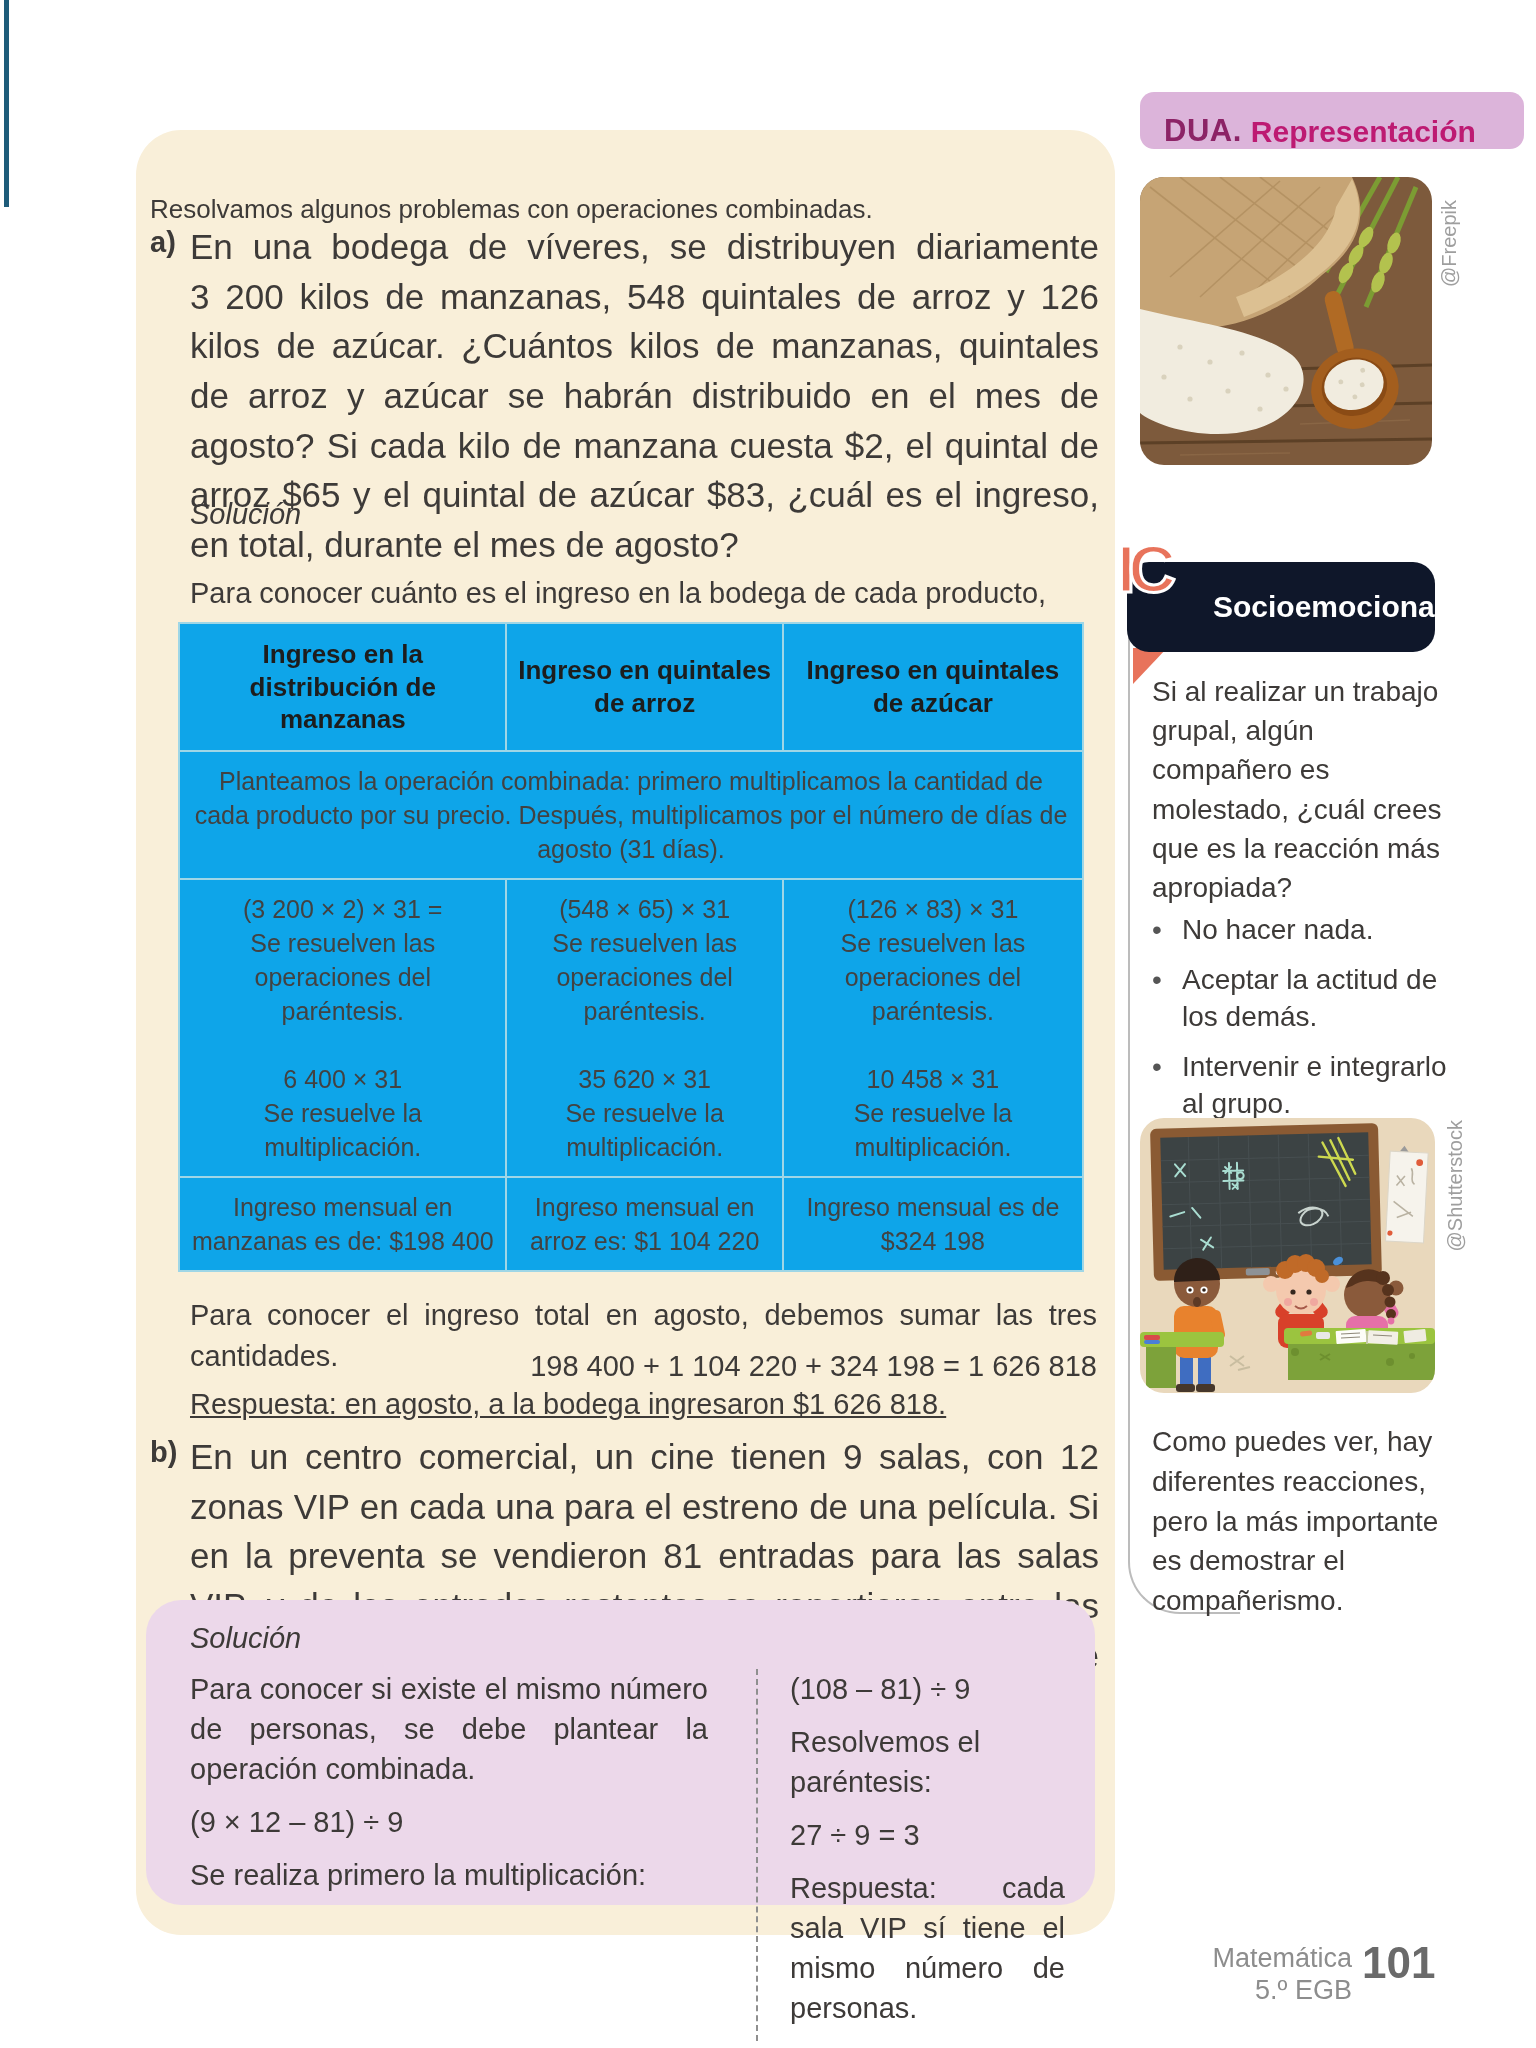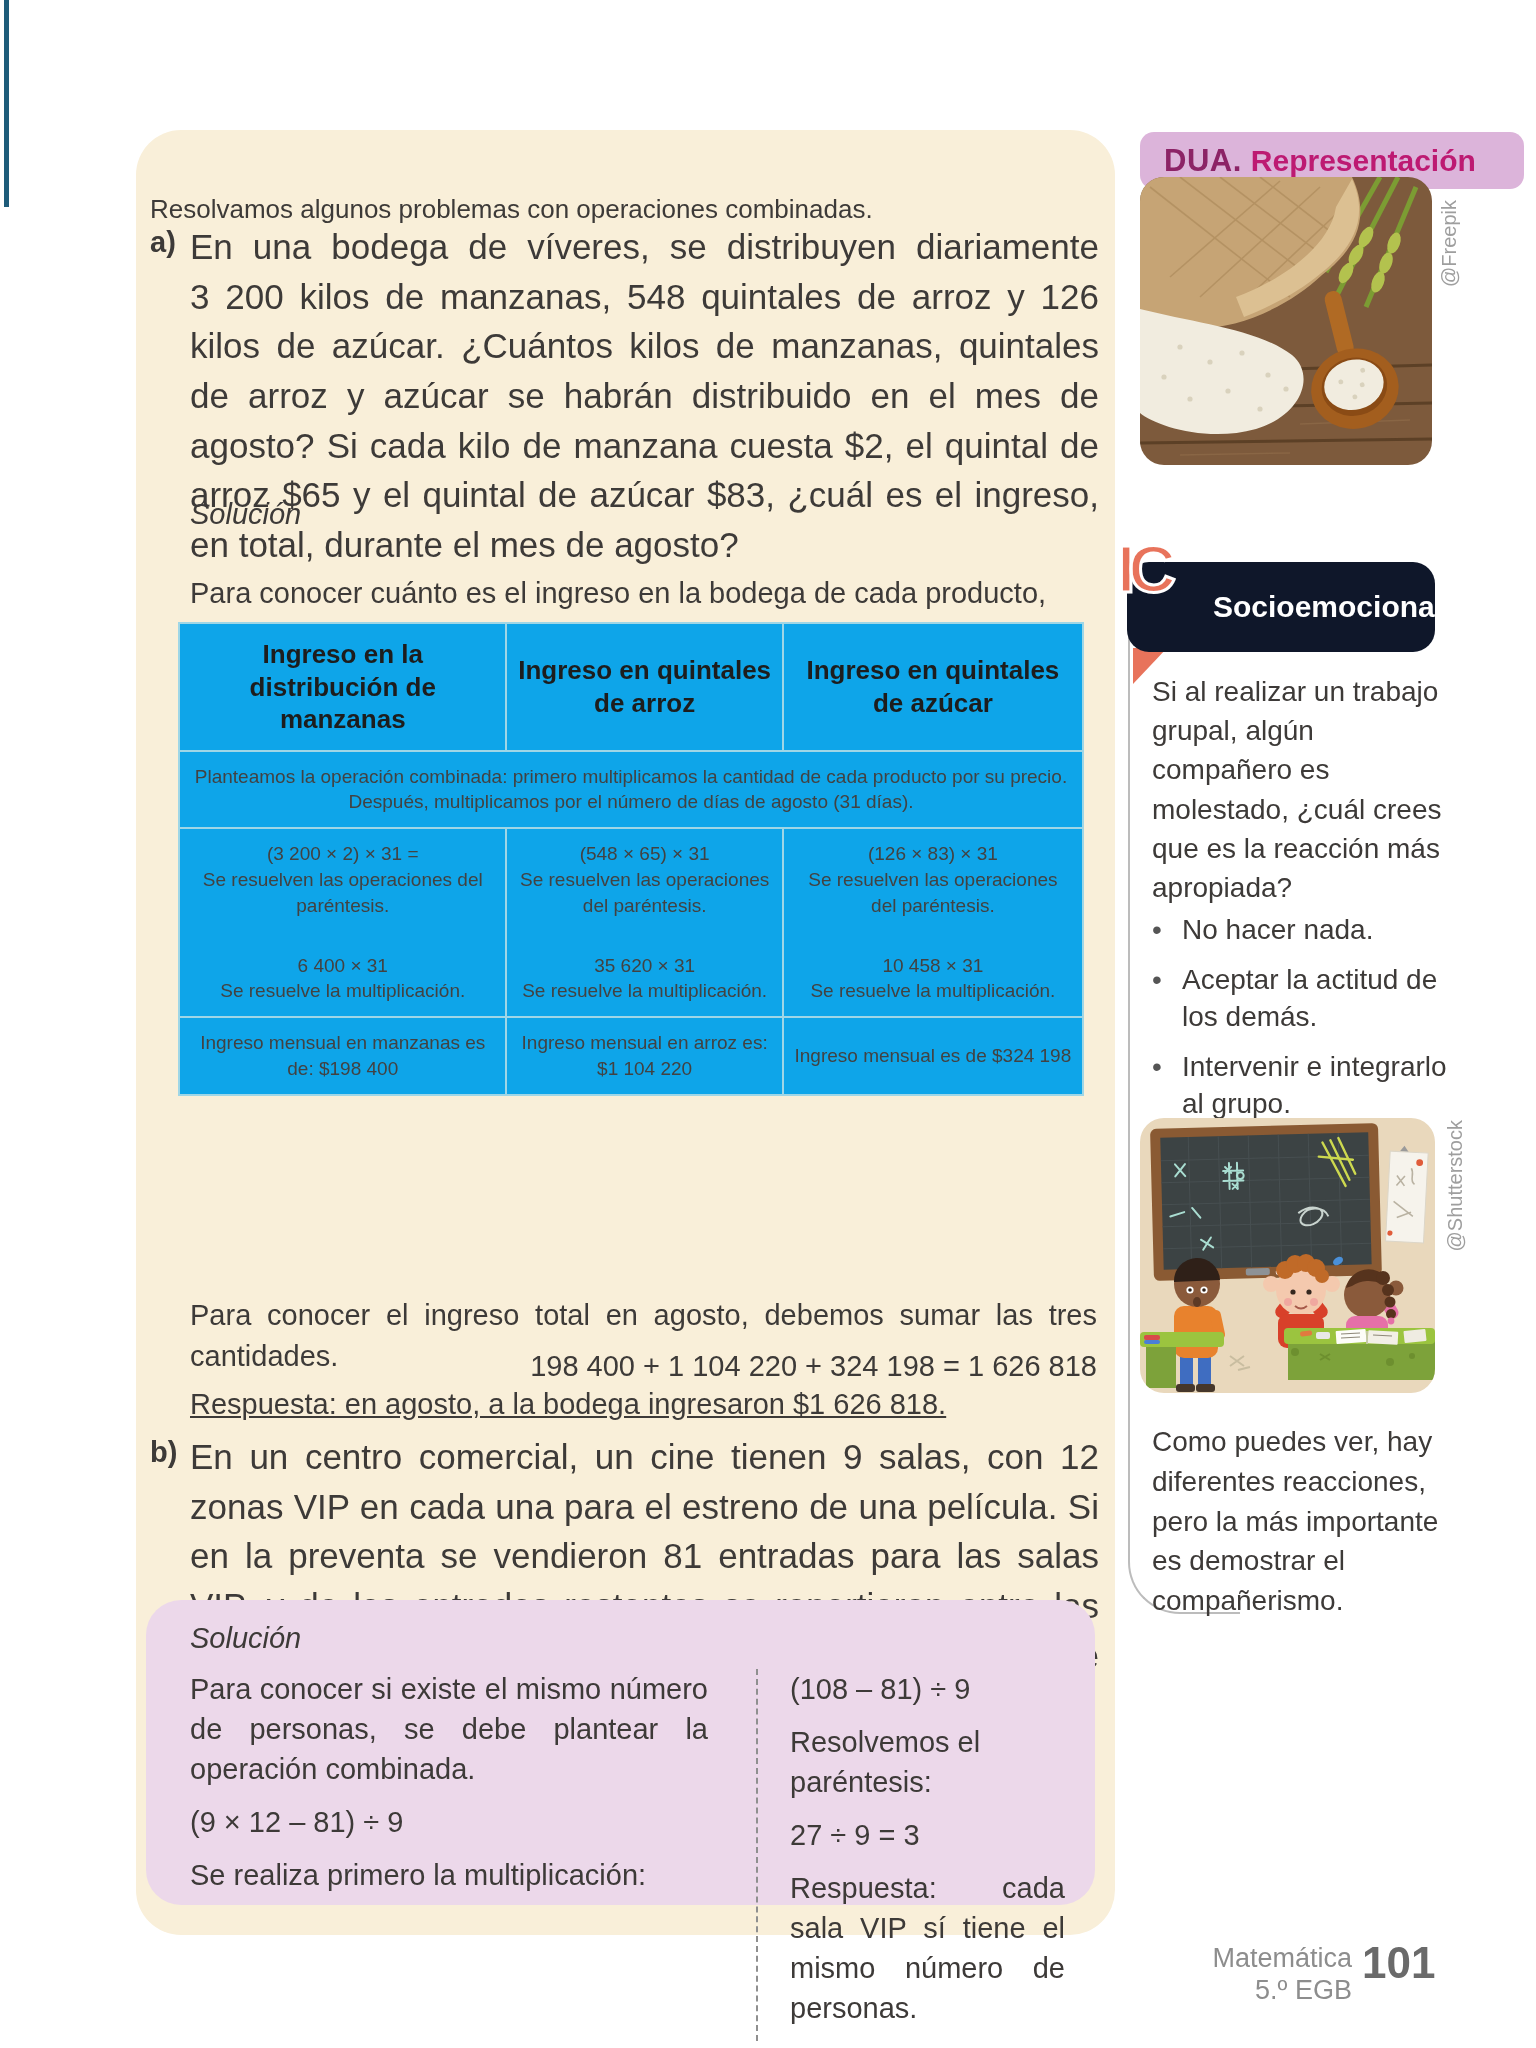--- a/index.html
+++ b/index.html
@@ -8,42 +8,42 @@
     font-family:"Liberation Sans", sans-serif;color:#3d3a38;
     -webkit-font-smoothing:antialiased;overflow:hidden;
   }
   .abs{position:absolute;}
 
   
   .teal-line{left:4px;top:0;width:5px;height:207px;background:#1e5c7a;}
 
   
   .dua-box{left:1140px;top:92px;width:384px;height:57px;background:#dcb4da;
-    border-radius:14px;display:flex;align-items:center;padding-left:24px;box-sizing:border-box;margin-top:40px;}
+    border-radius:14px;display:flex;align-items:flex-end;padding-left:24px;box-sizing:border-box;}
   .dua-label{font-weight:800;font-size:31px;color:#8c2366;letter-spacing:.5px;}
   .dua-title{font-weight:700;font-size:30px;color:#bd1a72;margin-left:9px;}
 
   
   .main-box{left:136px;top:130px;width:979px;height:1805px;background:#f9efd9;border-radius:45px;}
   .main-box > *{position:absolute;}
   .intro{top:38px;left:14px;right:22px;font-size:26px;}
   .prob{display:flex;left:14px;right:16px;}
   .prob-a{top:92px;}
   .prob-b{top:1302px;}
   .prob-label{width:40px;flex:none;font-weight:700;font-size:29px;line-height:1.42;}
   .prob-text{flex:1;font-size:35px;line-height:1.42;text-align:justify;}
   .sol-heading{font-style:italic;font-weight:400;font-size:29px;}
   .sol-heading-a{top:368px;left:54px;}
   .sol-intro{top:414px;left:54px;right:18px;font-size:29px;line-height:1.4;}
 
   
   .op-table{top:492px;left:42px;width:906px;border-collapse:collapse;background:#0ea5e9;
     table-layout:fixed;}
   .op-table td,.op-table th{border:2px solid #9fd6e6;text-align:center;vertical-align:middle;
-    padding:12px 10px;font-size:19px;line-height:1.36;color:#424242;}
+    padding:12px 10px;font-size:25px;line-height:1.36;color:#424242;}
   .op-table th{font-size:26px;line-height:1.25;color:#1d1d1d;font-weight:700;padding:14px 8px;}
   .col-1{width:36.4%;}.col-2{width:30.4%;}.col-3{width:33.2%;}
   .op-gap{margin-top:34px;}
 
   .sum-intro{top:1136px;left:54px;right:18px;font-size:29px;line-height:1.42;text-align:justify;}
   .equation{top:1220px;left:54px;right:18px;font-size:29px;text-align:right;}
   .answer{top:1258px;left:54px;font-size:29px;text-decoration:underline;}
 
   
   .pink-box{top:1470px;left:10px;width:949px;height:305px;background:#ecd8ea;border-radius:35px;

